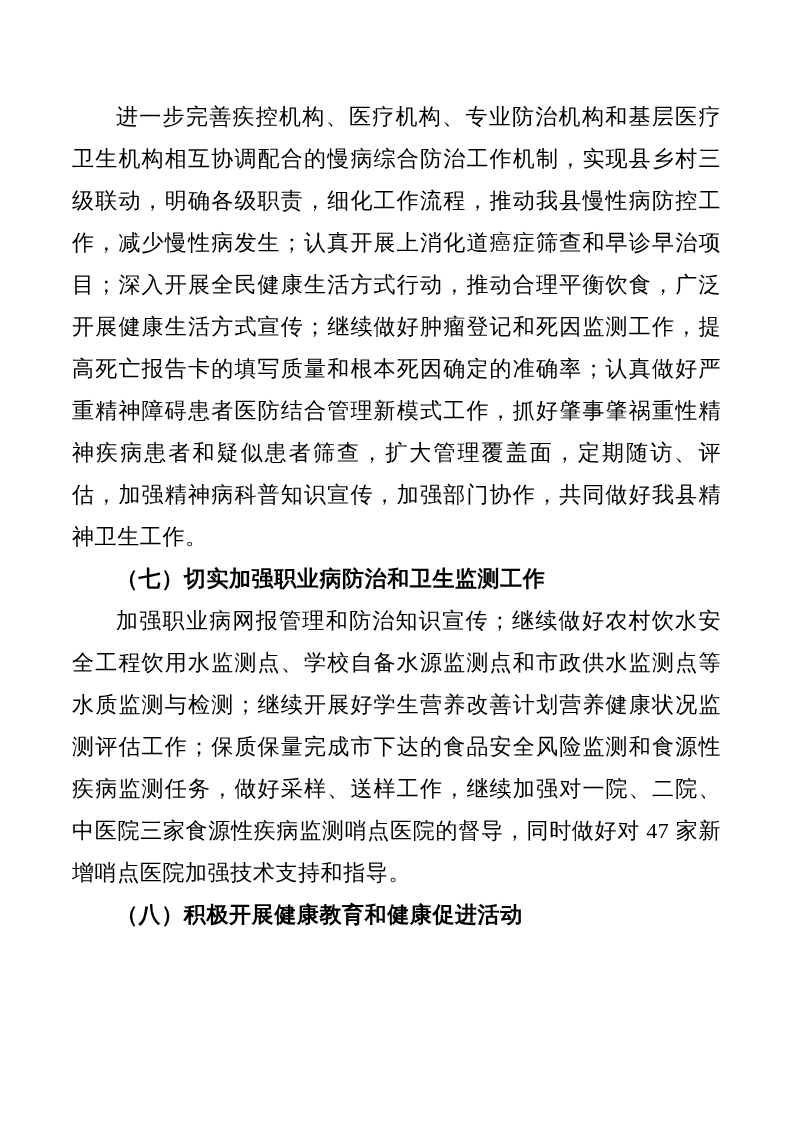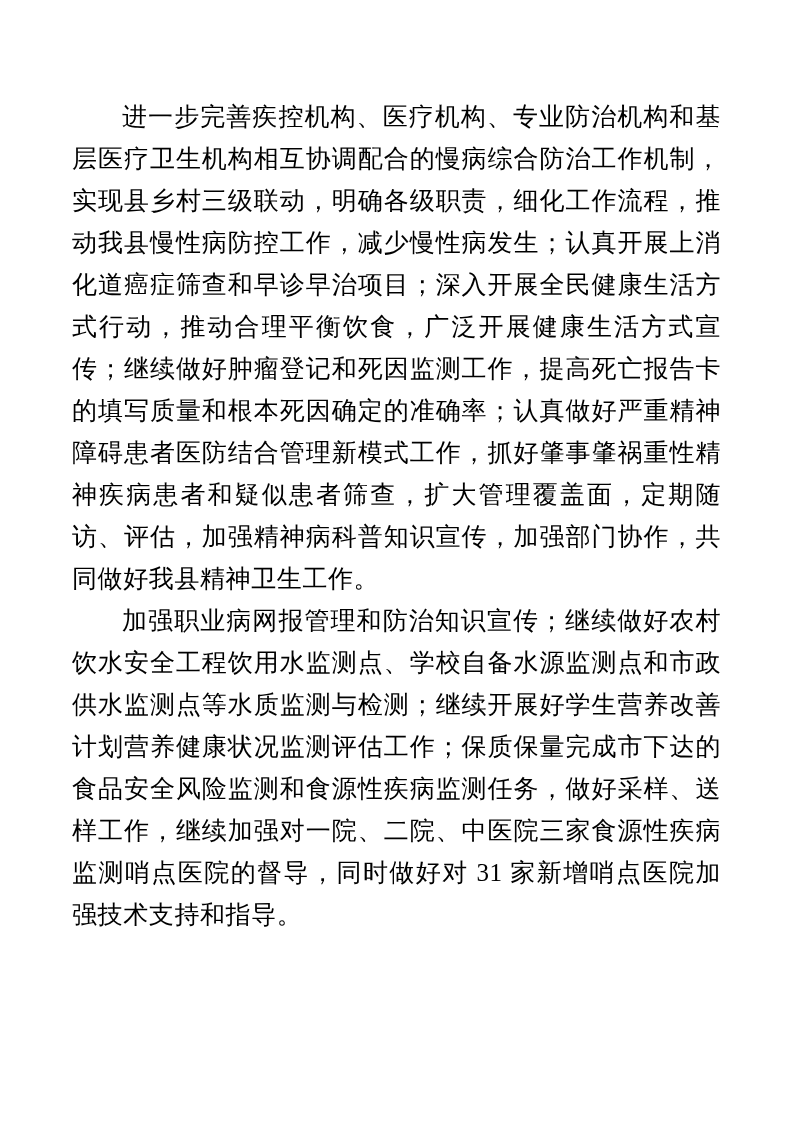--- a/index.html
+++ b/index.html
@@ -12,21 +12,21 @@
     height: 1122px;
     background: #ffffff;
     margin: 0 auto;
     position: relative;
     box-sizing: border-box;
     padding: 96px 72px 84px 72px;
     overflow: hidden;
   }
   .doc-body {
     font-family: "Liberation Serif", "DejaVu Serif", serif;
-    font-size: 25px;
+    font-size: 22px;
     line-height: 42px;
     color: #000000;
     text-align: justify;
     text-justify: inter-ideograph;
   }
   p.para {
     margin: 0;
     text-indent: 2em;
     letter-spacing: 0.6px;
   }
@@ -36,15 +36,17 @@
     font-weight: bold;
     letter-spacing: 0.6px;
   }
 </style>
 </head>
 <body>
 
 <div class="page">
   <div class="doc-body">
     <p class="para">进一步完善疾控机构、医疗机构、专业防治机构和基层医疗卫生机构相互协调配合的慢病综合防治工作机制，实现县乡村三级联动，明确各级职责，细化工作流程，推动我县慢性病防控工作，减少慢性病发生；认真开展上消化道癌症筛查和早诊早治项目；深入开展全民健康生活方式行动，推动合理平衡饮食，广泛开展健康生活方式宣传；继续做好肿瘤登记和死因监测工作，提高死亡报告卡的填写质量和根本死因确定的准确率；认真做好严重精神障碍患者医防结合管理新模式工作，抓好肇事肇祸重性精神疾病患者和疑似患者筛查，扩大管理覆盖面，定期随访、评估，加强精神病科普知识宣传，加强部门协作，共同做好我县精神卫生工作。</p>
-    <p class="para">加强职业病网报管理和防治知识宣传；继续做好农村饮水安全工程饮用水监测点、学校自备水源监测点和市政供水监测点等水质监测与检测；继续开展好学生营养改善计划营养健康状况监测评估工作；保质保量完成市下达的食品安全风险监测和食源性疾病监测任务，做好采样、送样工作，继续加强对一院、二院、中医院三家食源性疾病监测哨点医院的督导，同时做好对 31 家新增哨点医院加强技术支持和指导。</p>
+    <p class="heading">（七）切实加强职业病防治和卫生监测工作</p>
+    <p class="para">加强职业病网报管理和防治知识宣传；继续做好农村饮水安全工程饮用水监测点、学校自备水源监测点和市政供水监测点等水质监测与检测；继续开展好学生营养改善计划营养健康状况监测评估工作；保质保量完成市下达的食品安全风险监测和食源性疾病监测任务，做好采样、送样工作，继续加强对一院、二院、中医院三家食源性疾病监测哨点医院的督导，同时做好对 47 家新增哨点医院加强技术支持和指导。</p>
+    <p class="heading">（八）积极开展健康教育和健康促进活动</p>
   </div>
 </div>
 
 </body></html>

